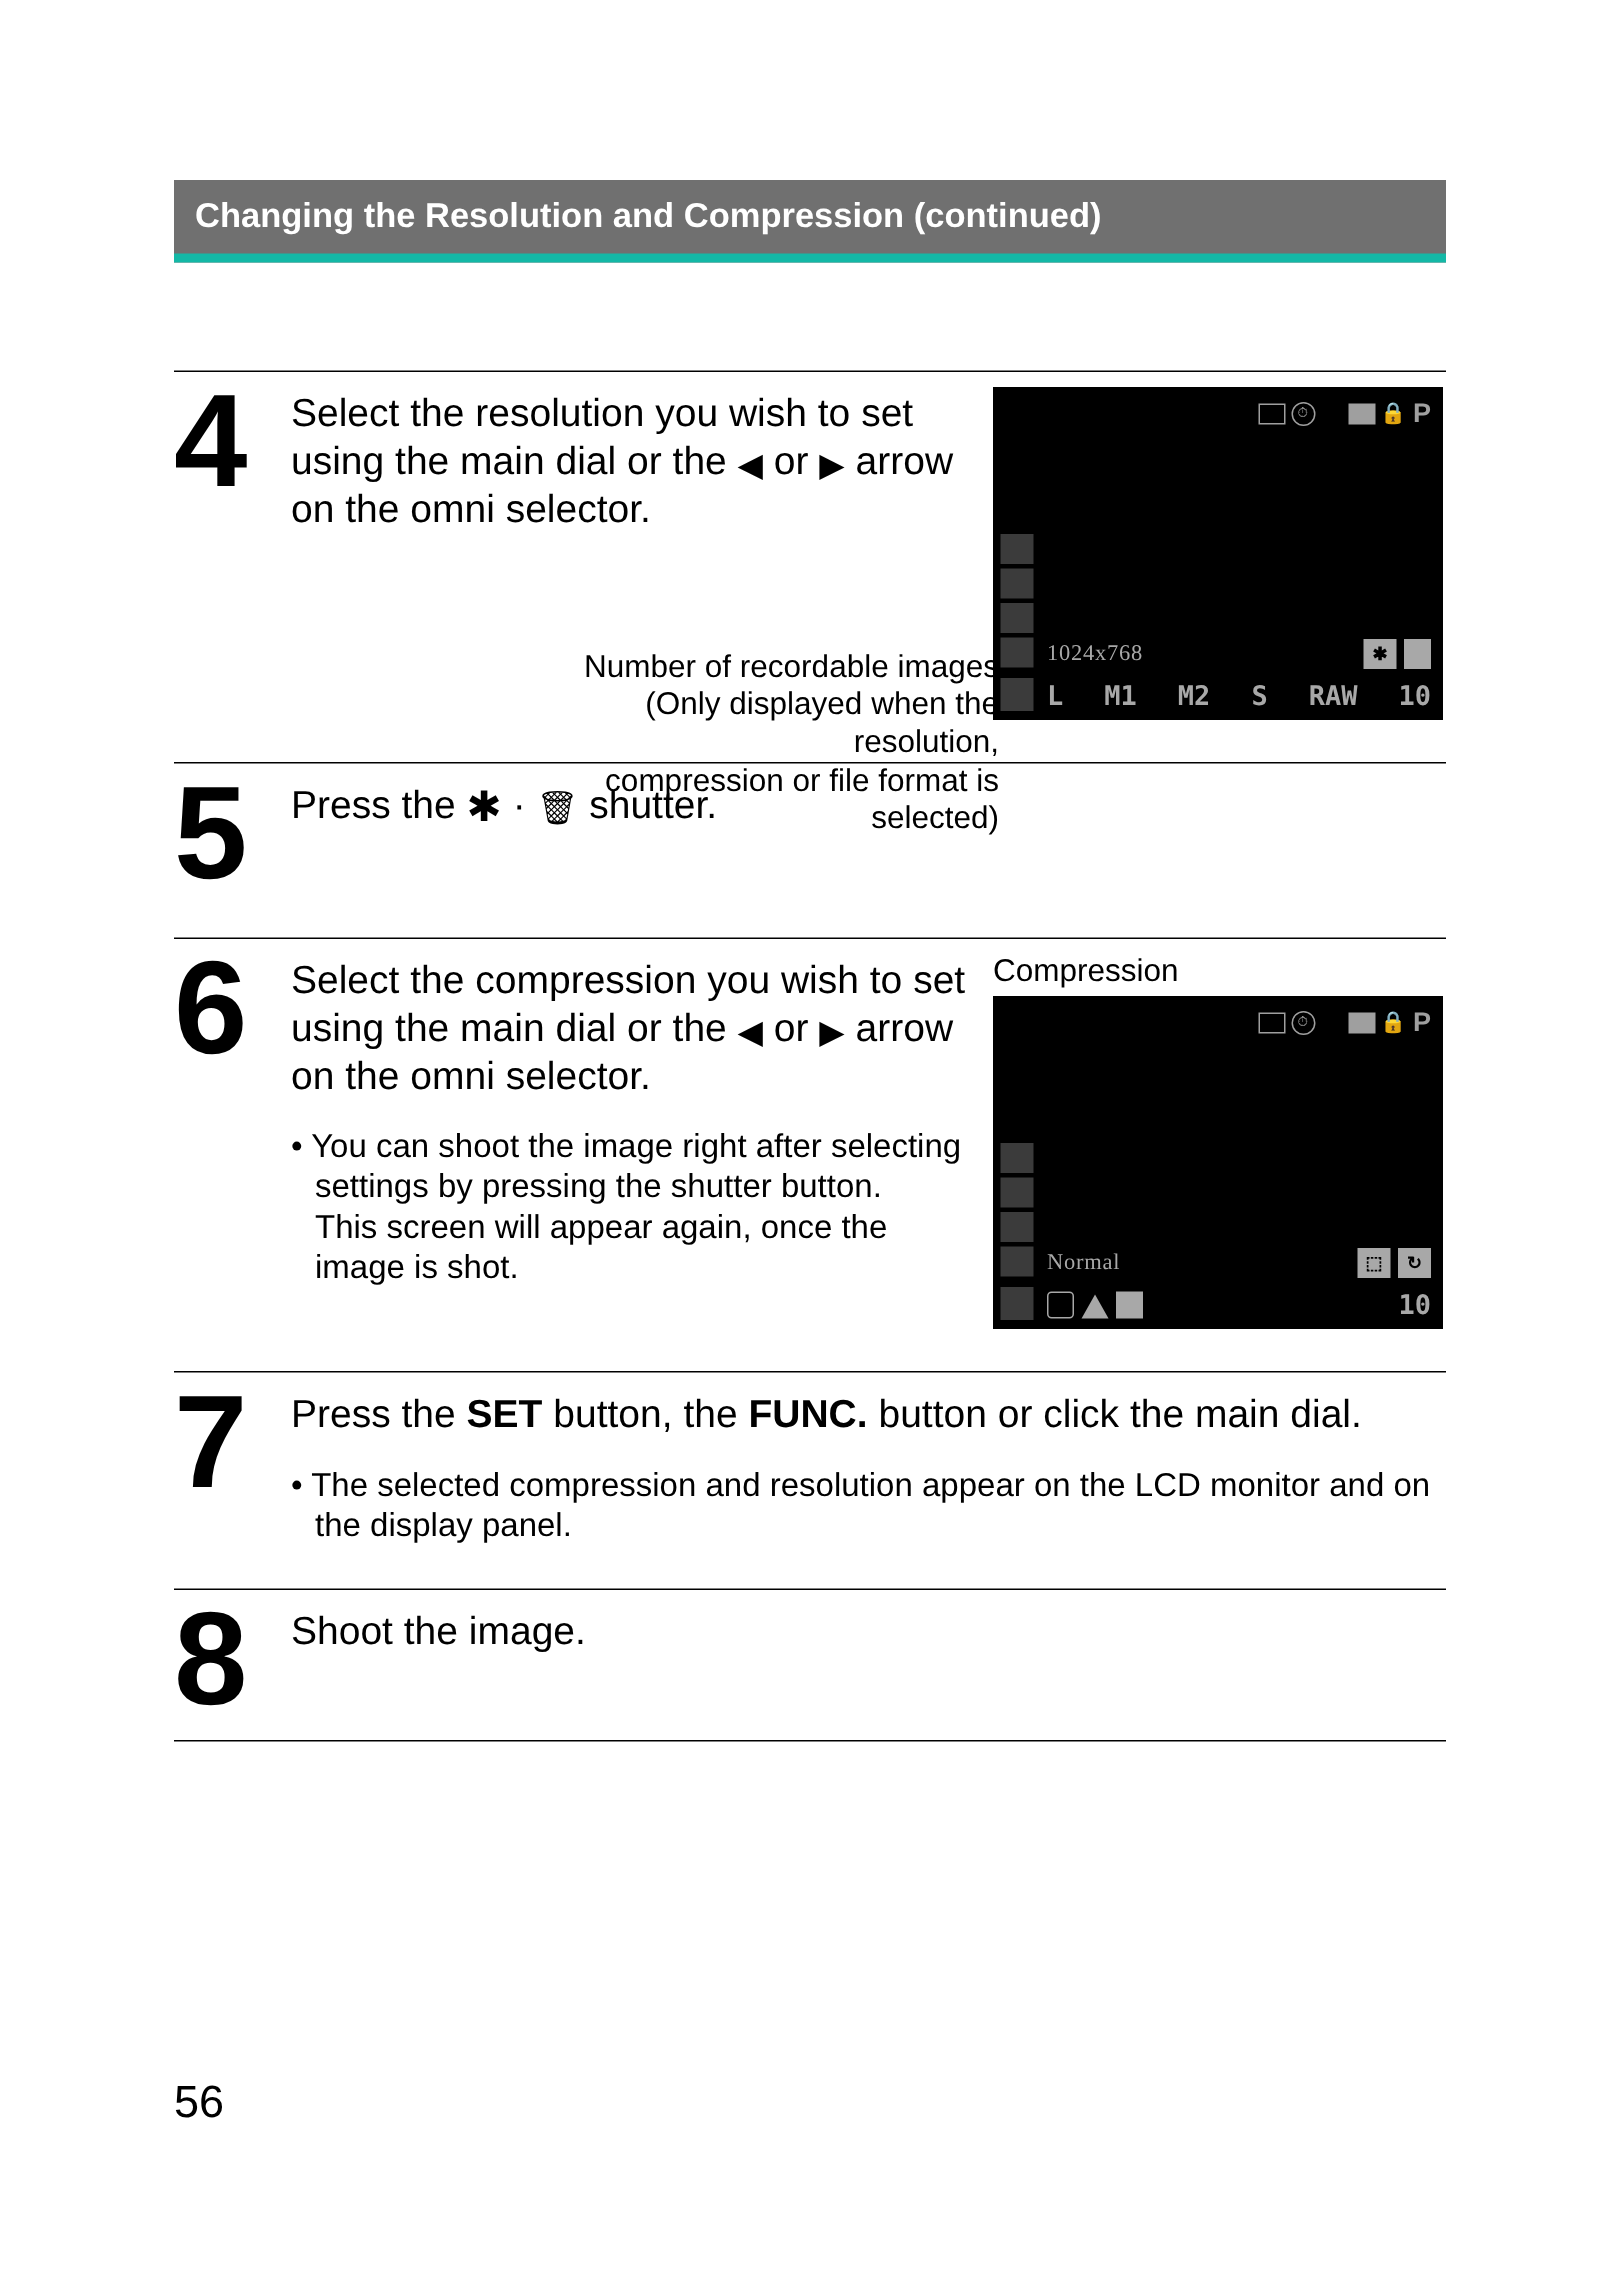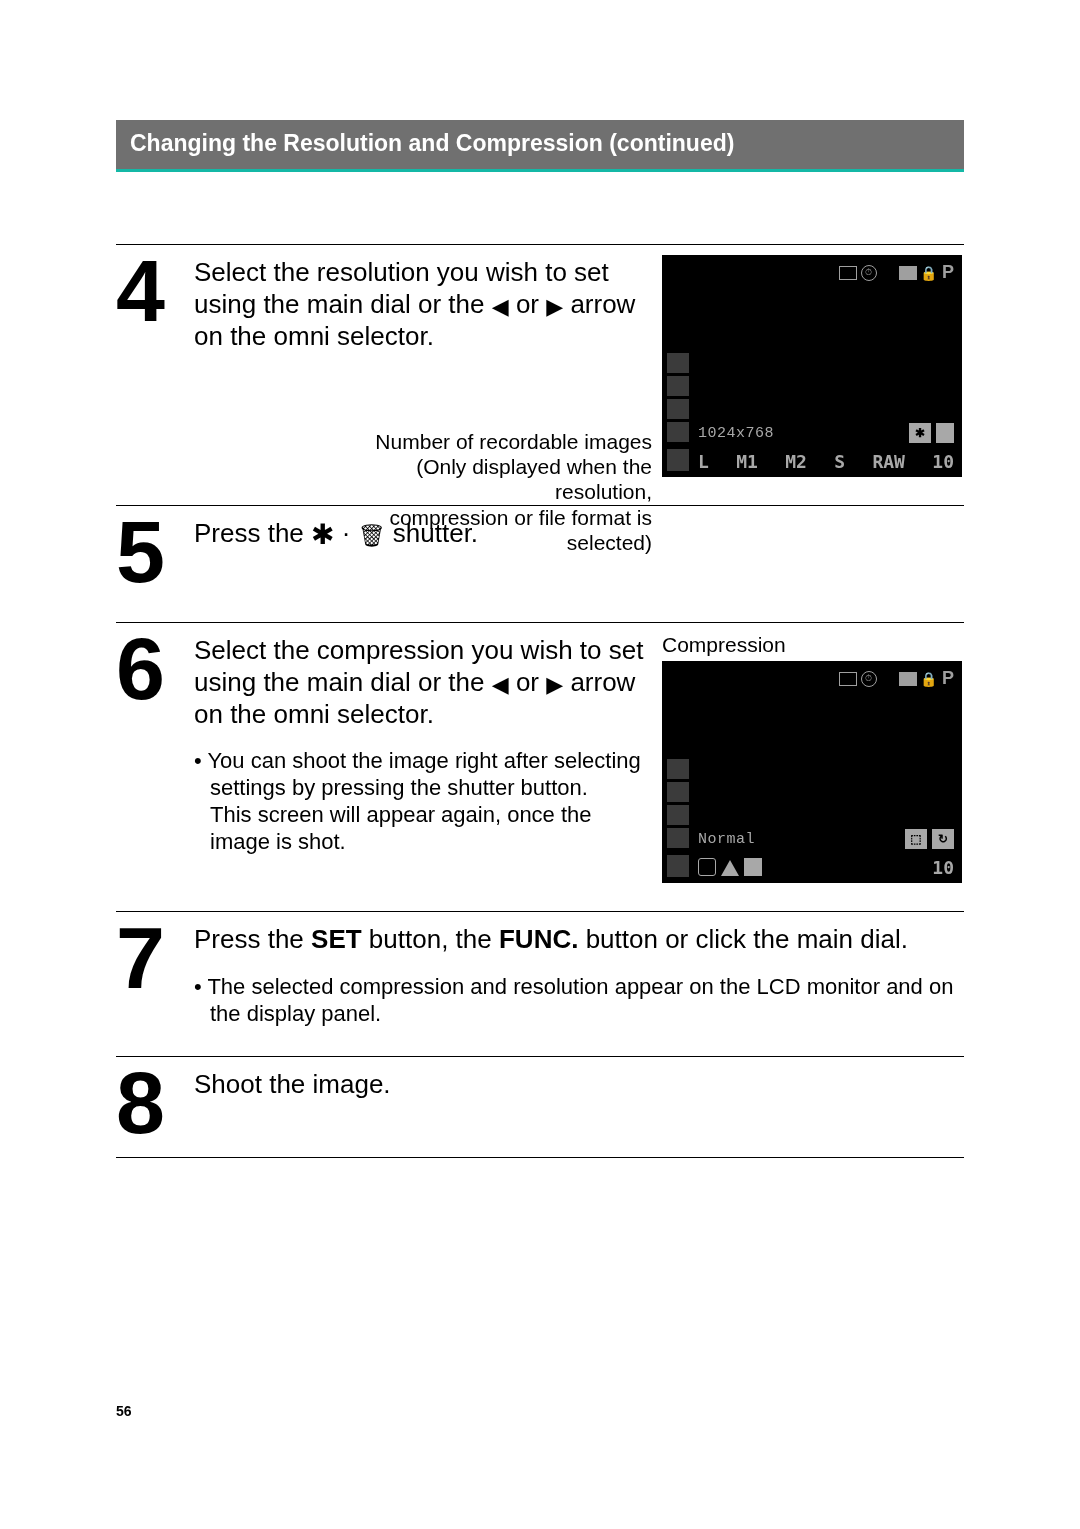--- a/index.html
+++ b/index.html
@@ -7,21 +7,21 @@
   body { width: 1080px; height: 1529px; font-family: "Helvetica Neue", Helvetica, Arial, sans-serif; color: #000; position: relative; }
 
   .page { padding: 120px 116px 0 116px; }
 
   .header-bar {
     background: #707070;
     color: #fff;
     font-weight: bold;
     font-size: 23px;
     padding: 10px 14px 12px 14px;
-    border-bottom: 3px solid #14b8a6;
+    border-bottom: 6px solid #14b8a6;
     margin-bottom: 72px;
   }
 
   .steps-wrap { }
 
   .step { border-top: 1.5px solid #000; padding: 10px 0 28px 0; position: relative; }
   .step-first { border-top: 1.5px solid #000; }
   .step-inner { display: flex; gap: 18px; }
   .step-num {
     font-weight: 900;
@@ -47,46 +47,46 @@
   .ic-box { width: 18px; height: 14px; border: 1.5px solid #9f9f9f; }
   .ic-box-filled { width: 18px; height: 14px; background: #9f9f9f; position: relative; }
   .ic-p { color: #9f9f9f; font-weight: bold; font-family: Arial; font-size: 18px; }
   .ic-stop { width: 16px; height: 16px; border: 1.5px solid #9f9f9f; border-radius: 50%; display: flex; align-items: center; justify-content: center; font-size: 9px; color: #9f9f9f; }
 
   .left-stack { position: absolute; left: 5px; top: 98px; display: flex; flex-direction: column; gap: 3px; }
   .stk { width: 22px; height: 20px; background: #3b3b3b; }
   .left-stack-foot { position: absolute; left: 5px; bottom: 6px; width: 22px; height: 22px; background: #3b3b3b; }
 
   .info-row { position: absolute; left: 36px; right: 8px; bottom: 32px; height: 24px; display: flex; align-items: center; justify-content: space-between; }
-  .info-left { color: #a8a8a8; font-family: Liberation Mono, monospace; font-size: 15px; letter-spacing: 0.5px; }
+  .info-left { color: #a8a8a8; font-family: Liberation Serif, serif; font-size: 15px; letter-spacing: 0.5px; }
   .info-right { display: flex; gap: 5px; }
   .chip { width: 22px; height: 20px; background: #a8a8a8; display: flex; align-items: center; justify-content: center; font-size: 12px; color: #000; font-weight: bold; }
   .chip-fig { width: 18px; height: 20px; background: #a8a8a8; }
 
   .bottom-row { position: absolute; left: 36px; right: 8px; bottom: 5px; height: 22px; display: flex; align-items: center; justify-content: space-between; color: #a8a8a8; font-family: monospace; font-size: 18px; font-weight: bold; gap: 6px; }
   .bottom-row span { flex: 0 0 auto; }
 
   .callout {
     font-size: 21px; line-height: 1.2; text-align: right;
-    position: absolute; right: 312px; top: 184px; width: 320px;
+    position: absolute; right: 298px; top: 184px; width: 320px;
   }
 
   .arrow { font-size: 22px; vertical-align: -1px; }
 
   .symbol-block {
     display: inline-block; width: 20px; height: 20px; background: #000; vertical-align: -2px; margin-left: 2px;
     position: relative;
   }
   .symbol-block::after { content: ""; position: absolute; left: 3px; top: 12px; width: 10px; height: 4px; background: #fff; border-radius: 1px; }
   .symbol-block::before { content: ""; position: absolute; left: 13px; top: 5px; width: 3px; height: 3px; background: #fff; border-radius: 50%; }
 
   .asterisk-sym { font-size: 28px; vertical-align: -2px; }
   .trash-sym { font-size: 22px; vertical-align: -1px; }
 
-  .page-num { position: absolute; left: 116px; bottom: 110px; font-weight: bold; font-size: 14px; }
+  .page-num { position: absolute; left: 116px; bottom: 110px; font-weight: normal; font-size: 30px; }
 
   .step5 { padding-bottom: 34px; }
   .inline-bold { font-weight: bold; }
 
   .step6-lcd .bottom-row { justify-content: flex-start; gap: 10px; }
   .step6-lcd .bottom-row .spacer { flex: 1; }
 
   .comp-row-icons { display:flex; gap:5px; }
   .mini { width:18px; height:18px; background:#a8a8a8; }
   .mini-tri { width:0; height:0; border-left:9px solid transparent; border-right:9px solid transparent; border-bottom:16px solid #a8a8a8; align-self:flex-end; }

